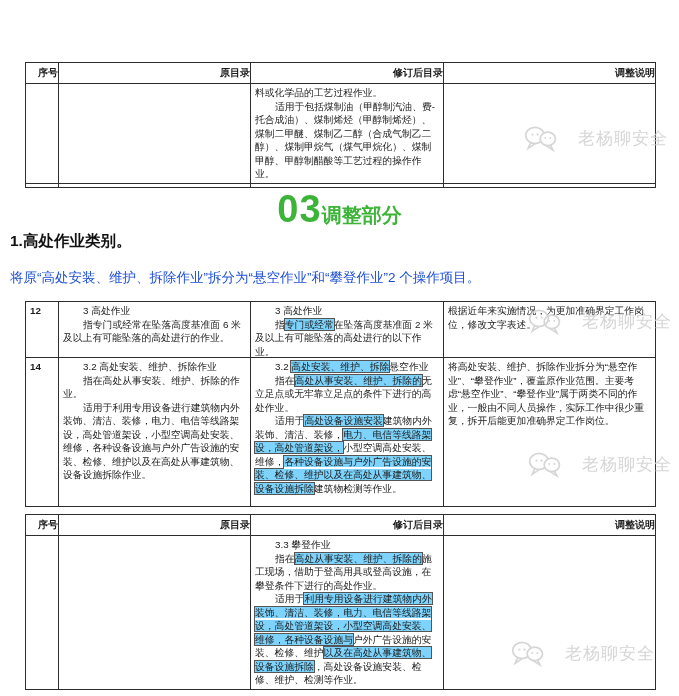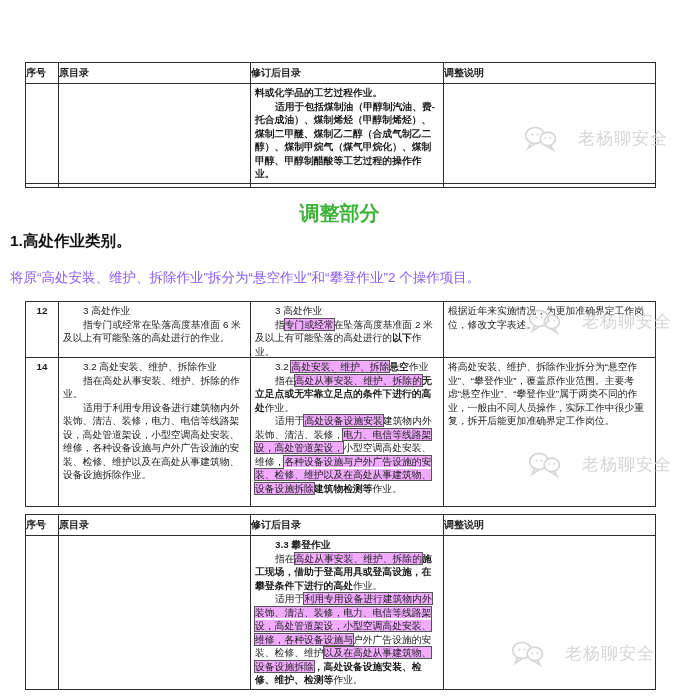--- a/index.html
+++ b/index.html
@@ -11,47 +11,47 @@
   .doc-table {
     position:absolute; left:25px; width:630px;
     border-collapse:collapse; table-layout:fixed; background:#fff;
   }
   .doc-table th, .doc-table td {
     border:1px solid #2d2d2d; vertical-align:top;
     font-size:9.8px; line-height:13.5px; padding:2px 4px;
     overflow:hidden; word-break:break-all;
   }
   .doc-table th {
-    font-weight:bold; text-align:left; vertical-align:middle;
+    font-weight:bold; text-align:right; vertical-align:middle;
     padding:3px 0; font-size:10px;margin-top:36px;
   }
   .head-row { height:21px; }
-  .seq-cell { text-align:center; vertical-align:middle; font-size:10.5px; font-weight:bold; }
+  .seq-cell { text-align:left; vertical-align:middle; font-size:10.5px; font-weight:bold; }
   .sliver-row td { padding:0; height:3px; }
   .para { margin:0; }
   .para.indent { text-indent:20px; }
   .seg-norm { font-weight:normal; }
-  .seg-new  { font-weight:bold; }
-  .seg-del  { background:#f0abfc; outline:1px solid #555; }
+  .seg-new  { font-weight:normal; }
+  .seg-del  { background:#7dd3fc; outline:1px solid #555; }
   
   .heading {
     position:absolute; top:188px; left:0; width:679px;
     display:flex; justify-content:center; align-items:baseline;
     color:#3db33a;
   }
   .heading .num   { font-size:38px; font-weight:bold; letter-spacing:1px; }
   .heading .label { font-size:20px; font-weight:bold;margin-top:12px; }
   
   .sub-title {
     position:absolute; top:231px; left:10px;
     font-size:15.5px; font-weight:bold; color:#111;
   }
   .sub-desc {
     position:absolute; top:269px; left:10px; width:660px;
-    font-size:13.5px; color:#8b5cf6;
+    font-size:13.5px; color:#1d4ed8;
   }
   
   .wm {
     position:absolute; display:flex; align-items:center; gap:20px;
     color:#cfcfcf; font-size:17px; letter-spacing:1px;
     opacity:0.85; z-index:5; pointer-events:none; white-space:nowrap;
   }
   .wm svg { display:block; }
 </style>
 </head>
@@ -87,20 +87,21 @@
       <tr class="sliver-row">
         <td></td>
           <td></td>
         <td></td>
           <td></td>
       </tr>
     </tbody>
   </table>
 
   <div class="heading">
+    <span class="num">03</span>
       <span class="label">调整部分</span>
   </div>
 
   <div class="sub-title">1.高处作业类别。</div>
   <div class="sub-desc">将原“高处安装、维护、拆除作业”拆分为“悬空作业”和“攀登作业”2 个操作项目。</div>
 
   <table class="doc-table" style="top:301px;">
     <colgroup>
         <col style="width:33px">
         <col style="width:192px">

